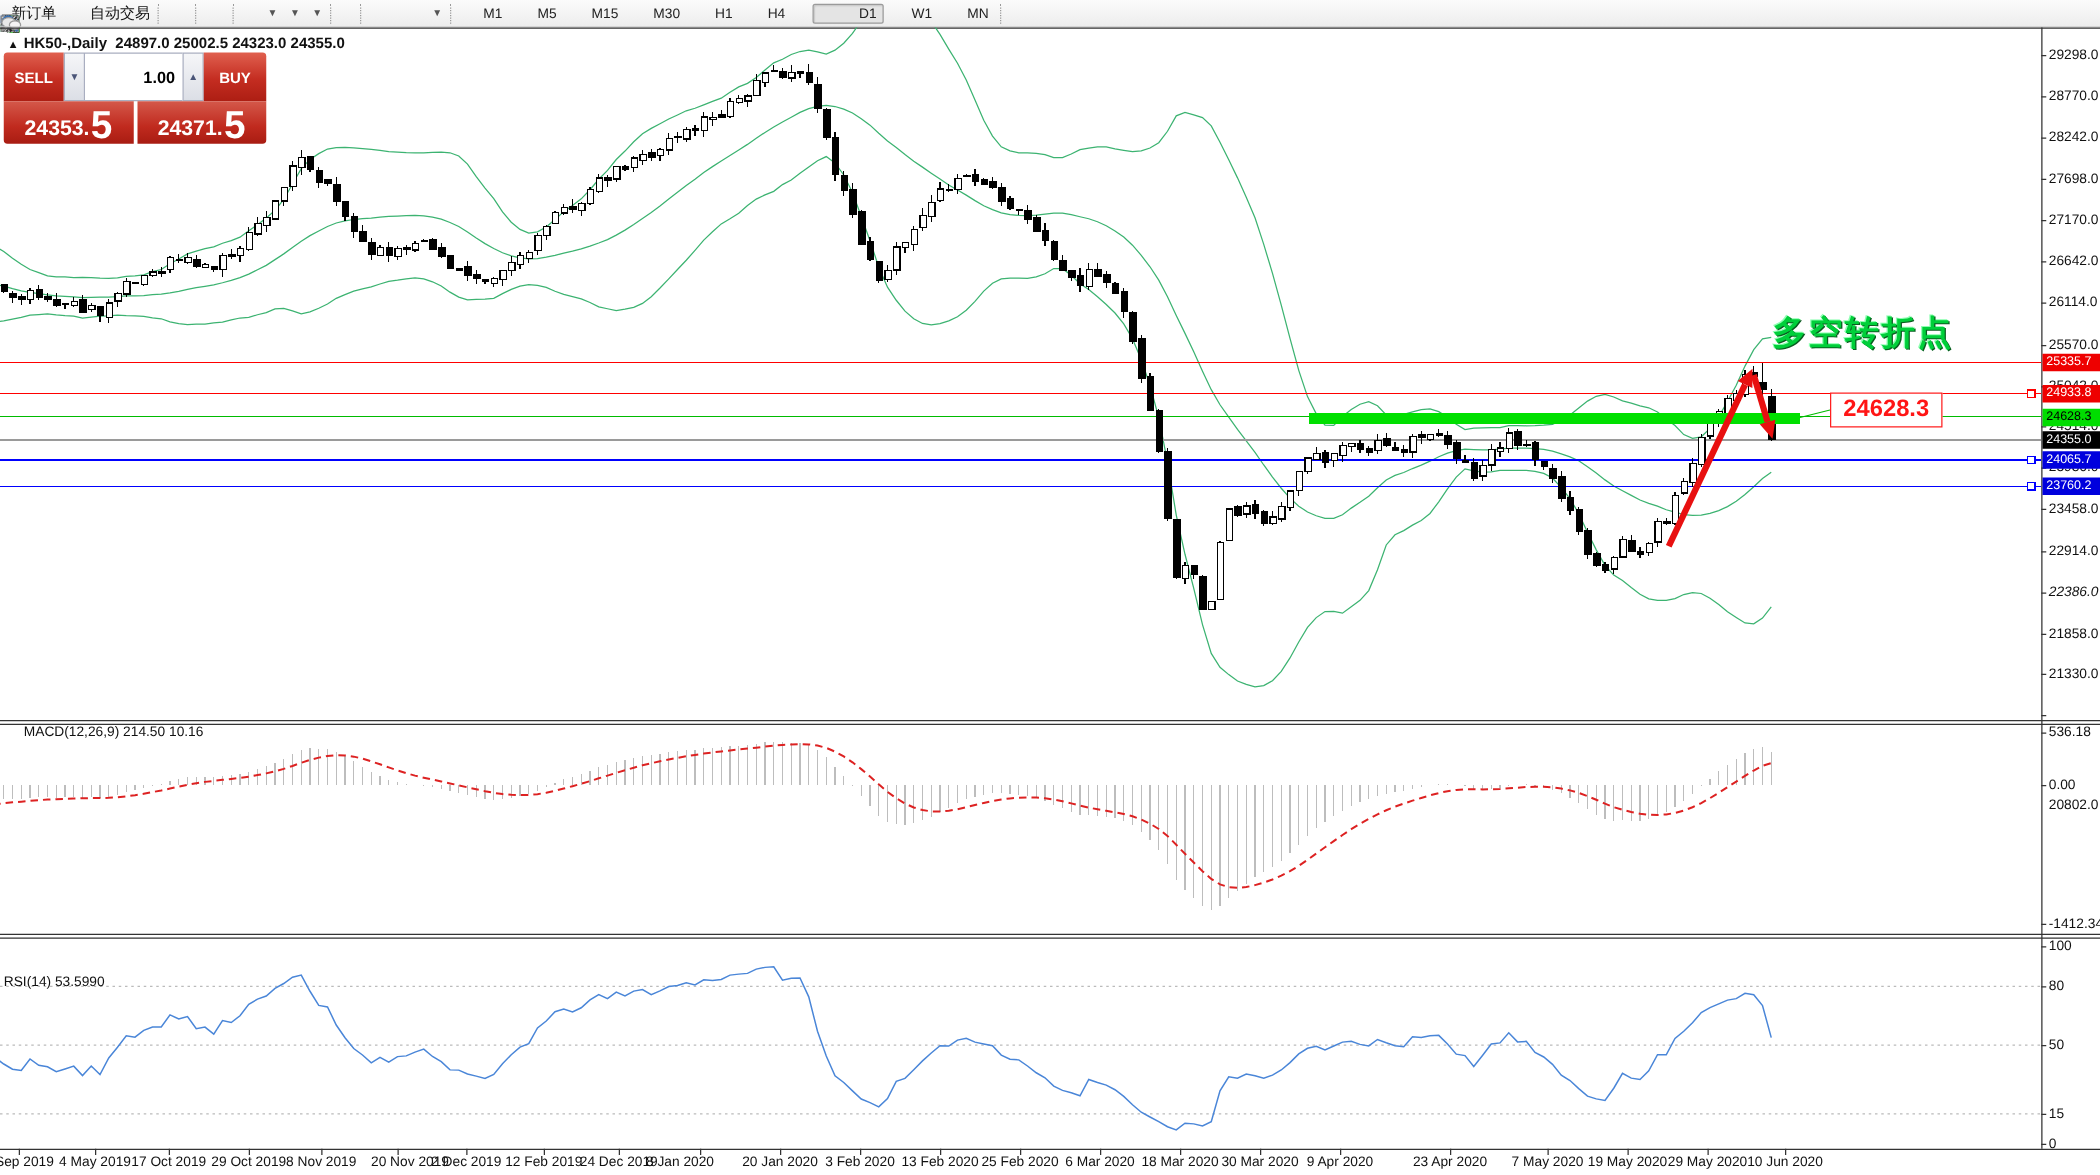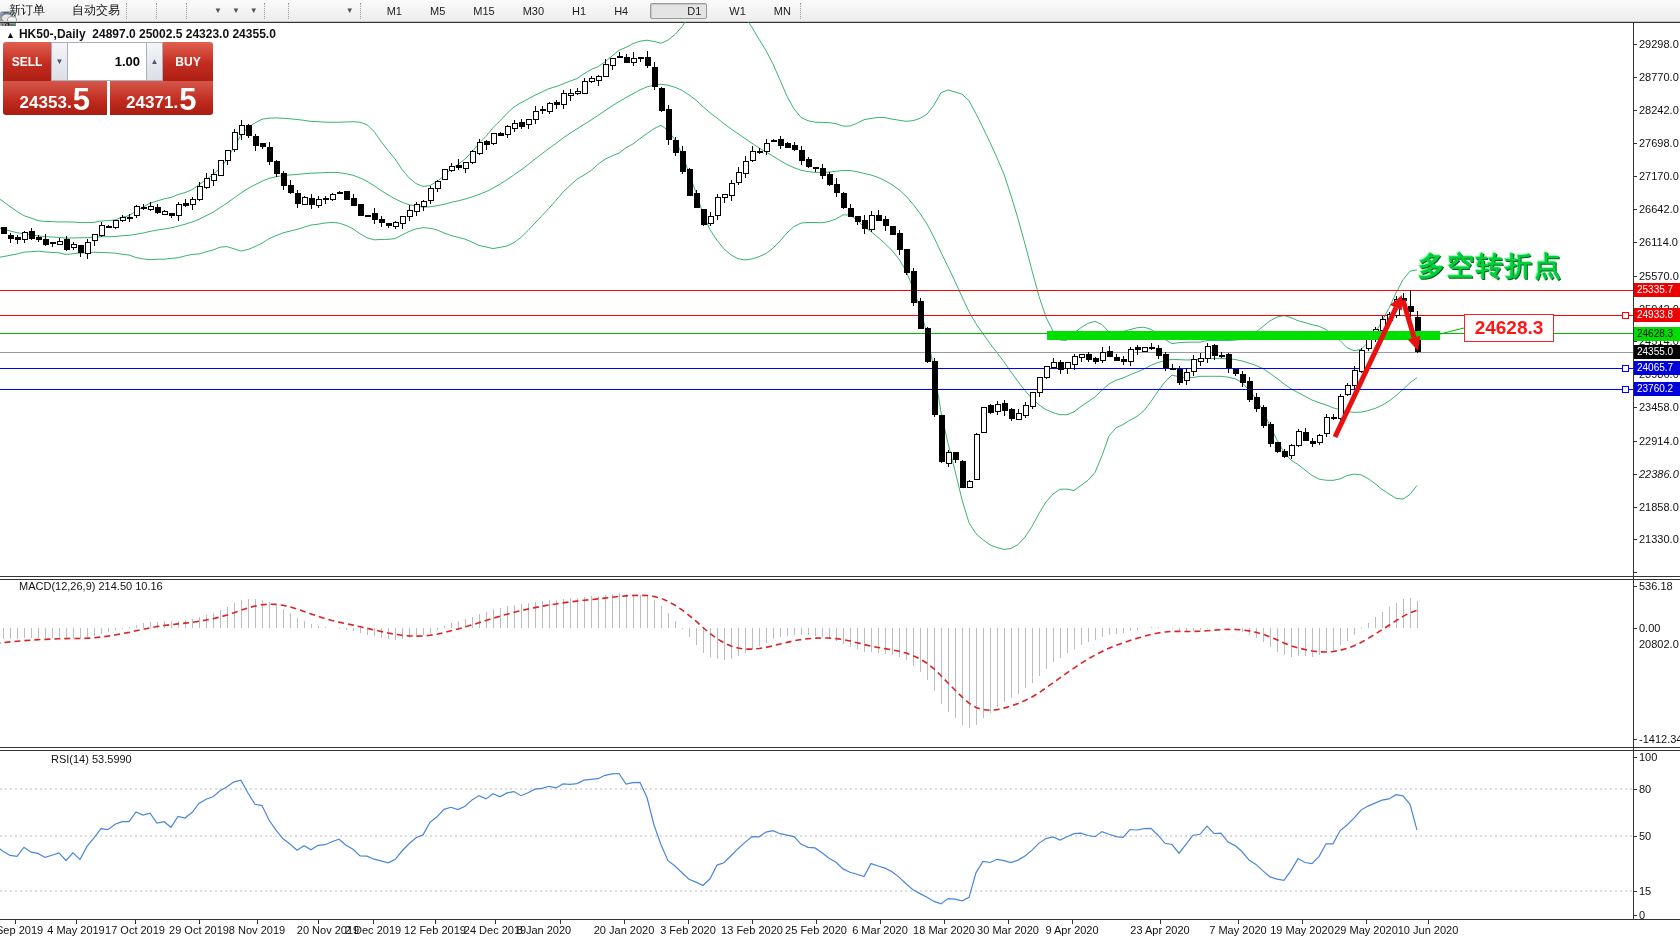--- a/index.html
+++ b/index.html
@@ -1012,21 +1012,21 @@
       </div>
     </div>
   </div>
 
   <div id="annotation-text">多空转折点</div>
   <div id="level-box">24628.3</div>
 
   <div class="indlabel" style="top:580px;padding-left:16px;">
     <span>MACD(12,26,9)</span> <span>214.50</span> <span>10.16</span>
   </div>
-  <div class="indlabel" style="top:753px;margin-left:48px;">
+  <div class="indlabel" style="top:780px;">
     <span>RSI(14)</span> <span>53.5990</span>
   </div>
 
   <div id="price-axis">
       <div class="pdash" style="top: 44px;"></div>
       <div class="ptick" style="top: 44px;">29298.0</div>
       <div class="pdash" style="top: 77px;"></div>
       <div class="ptick" style="top: 77px;">28770.0</div>
       <div class="pdash" style="top: 110px;"></div>
       <div class="ptick" style="top: 110px;">28242.0</div>

